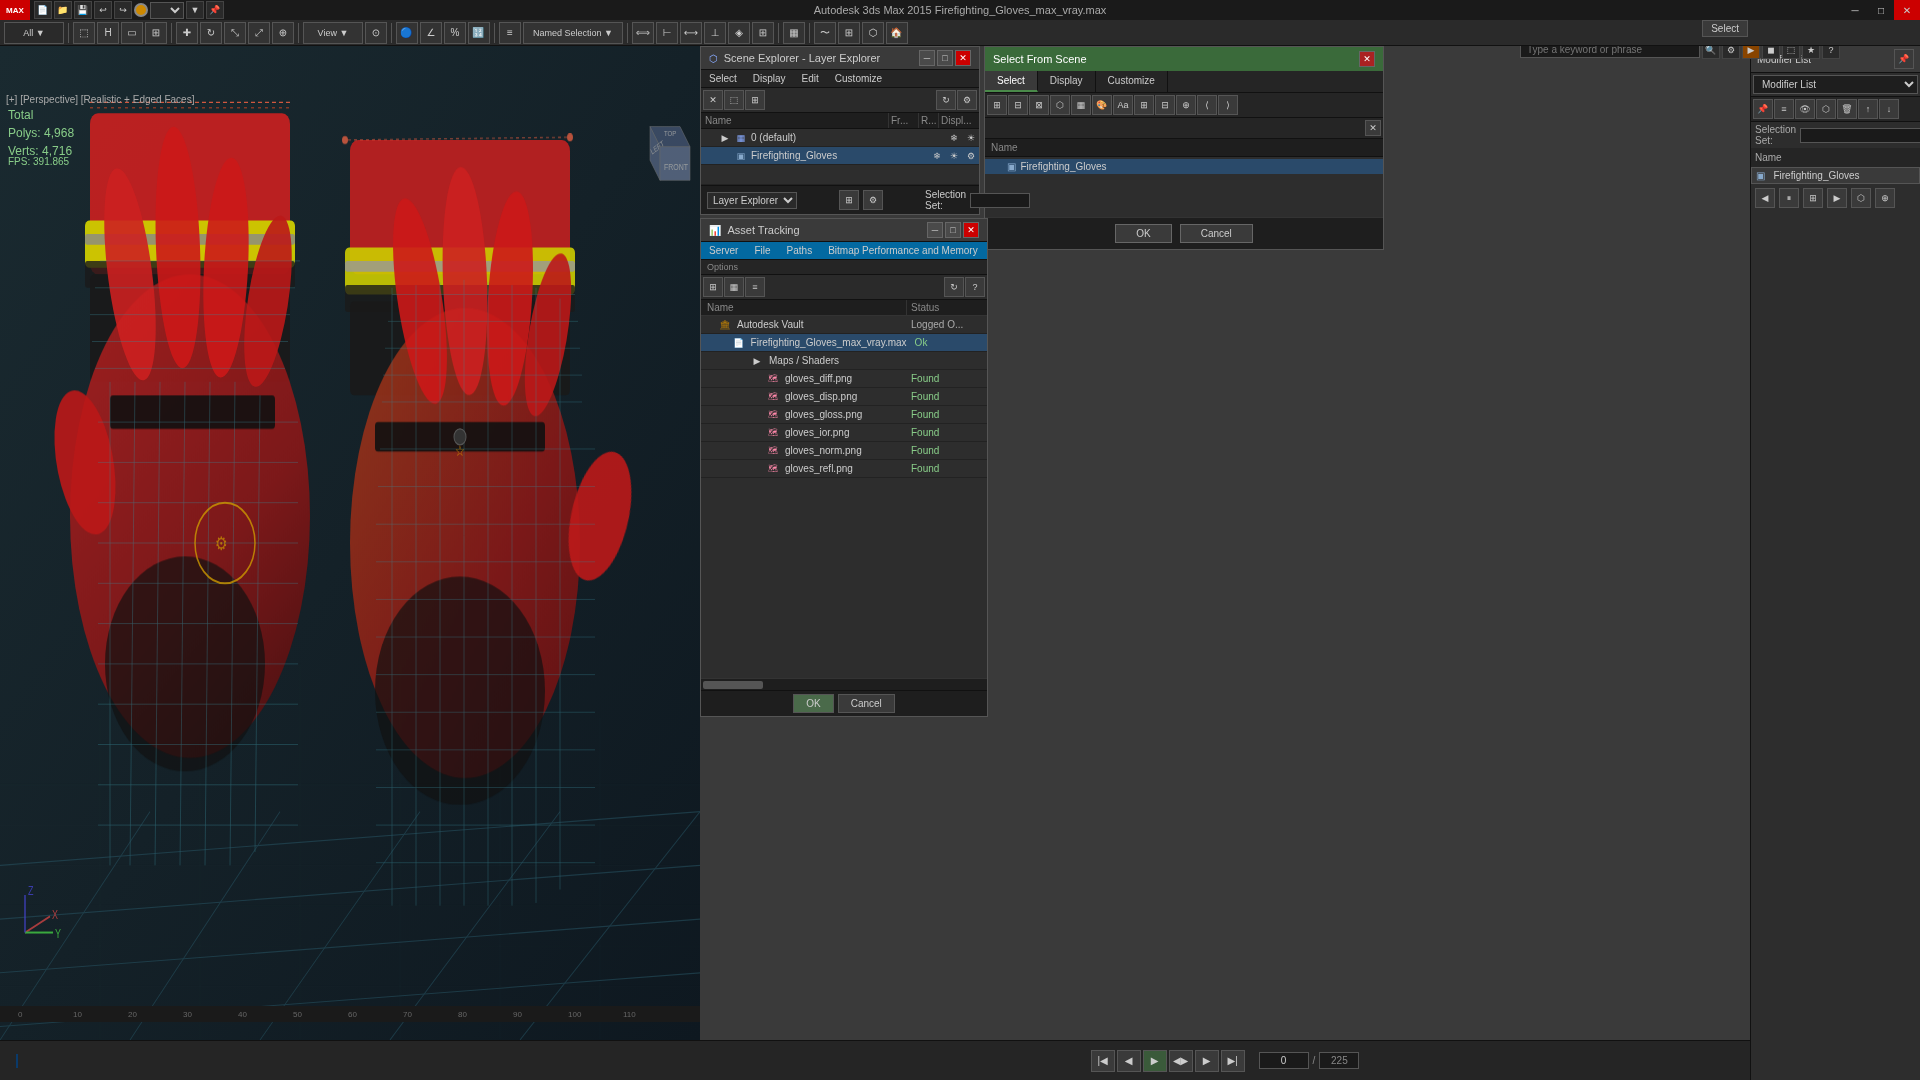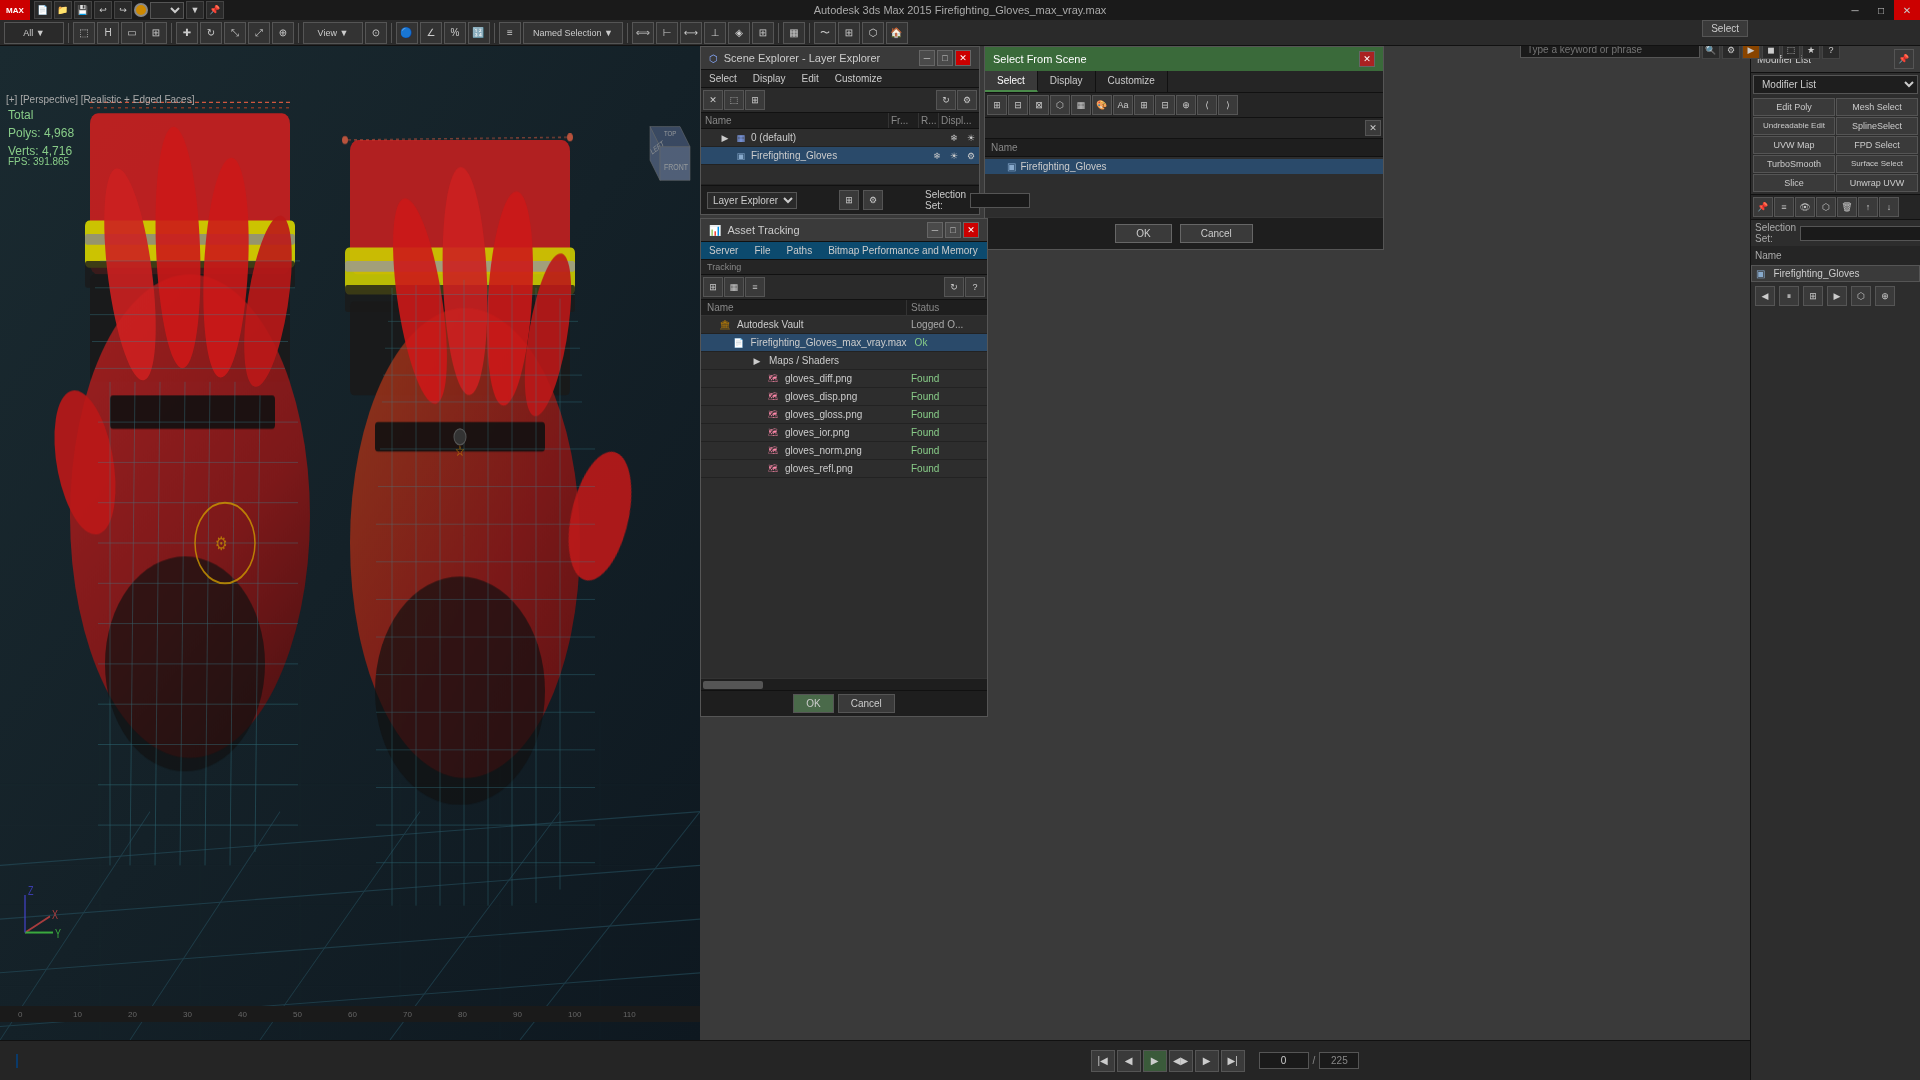--- a/index.html
+++ b/index.html
@@ -571,21 +571,21 @@
       padding: 3px 8px;
       display: flex;
       align-items: center;
       justify-content: space-between;
       border-bottom: 1px solid #111;
       cursor: move;
     }
     .at-title { font-size: 11px; color: #ccc; }
     #at-menu-bar {
       display: flex;
-      background: #0c4a6e;
+      background: #0369a1;
       border-bottom: 1px solid #111;
     }
     .at-menu-item {
       padding: 3px 8px;
       font-size: 10px;
       color: #ccc;
       cursor: pointer;
     }
     #at-toolbar {
       display: flex;
@@ -1184,21 +1184,21 @@
       <div class="panel-btn panel-close">✕</div>
     </div>
   </div>
   <div id="at-menu-bar">
     <div class="at-menu-item">Server</div>
     <div class="at-menu-item">File</div>
     <div class="at-menu-item">Paths</div>
     <div class="at-menu-item">Bitmap Performance and Memory</div>
   </div>
   <div style="padding:2px 6px;background:#252525;border-bottom:1px solid #111;font-size:9px;color:#888;">
-    <span style="cursor:pointer;">Tracking</span>
+    <span style="cursor:pointer;">Options</span>
   </div>
   <div id="at-toolbar">
     <div class="at-icon">⊞</div>
     <div class="at-icon">▦</div>
     <div class="at-icon">≡</div>
     <div style="flex:1;"></div>
     <div class="at-icon">↻</div>
     <div class="at-icon">?</div>
   </div>
   <div id="at-column-header">
@@ -1302,32 +1302,20 @@
       <div class="mod-icon-btn">📌</div>
     </div>
   </div>
 
   <div style="padding:2px;">
     <select id="modifier-dropdown">
       <option>Modifier List</option>
     </select>
   </div>
 
-  <div id="modifier-buttons">
-    <div class="mod-btn">Edit Poly</div>
-    <div class="mod-btn">Mesh Select</div>
-    <div class="mod-btn" style="font-size:8px;">Undreadable Edit</div>
-    <div class="mod-btn">SplineSelect</div>
-    <div class="mod-btn">UVW Map</div>
-    <div class="mod-btn">FPD Select</div>
-    <div class="mod-btn">TurboSmooth</div>
-    <div class="mod-btn" style="font-size:8px;">Surface Select</div>
-    <div class="mod-btn">Slice</div>
-    <div class="mod-btn">Unwrap UVW</div>
-  </div>
 
   <div id="mod-icons-row">
     <div class="mod-icon-btn">📌</div>
     <div class="mod-icon-btn">≡</div>
     <div class="mod-icon-btn">👁</div>
     <div class="mod-icon-btn">⬡</div>
     <div class="mod-icon-btn">🗑</div>
     <div class="mod-icon-btn">↑</div>
     <div class="mod-icon-btn">↓</div>
   </div>

